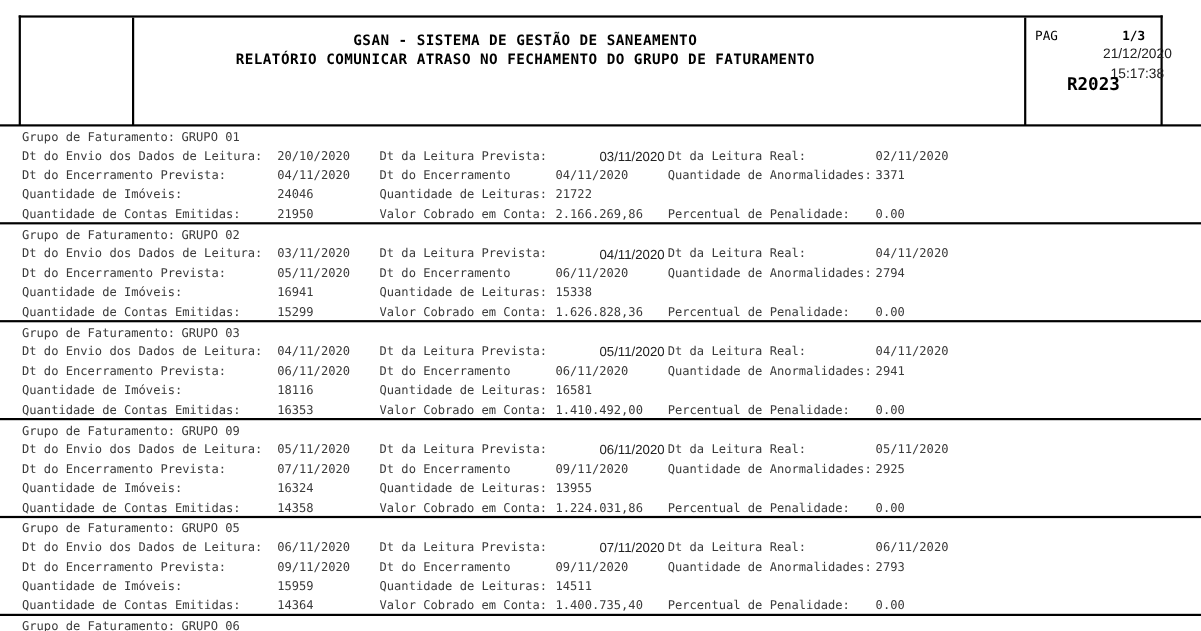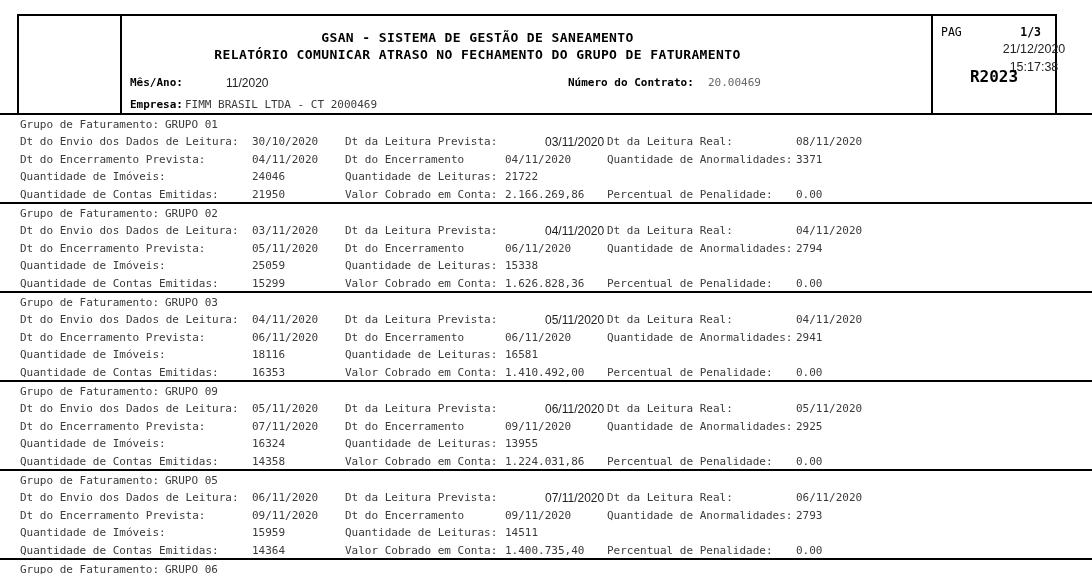--- a/index.html
+++ b/index.html
@@ -42,30 +42,20 @@
 <body>
 
 <div class="page">
 
   <div class="header-box">
     <div class="logo-cell"></div>
 
     <div class="title-cell">
       <div class="title-line t1">GSAN - SISTEMA DE GESTÃO DE SANEAMENTO</div>
       <div class="title-line t2">RELATÓRIO COMUNICAR ATRASO NO FECHAMENTO DO GRUPO DE FATURAMENTO</div>
-      <div class="meta-line m1">
-        <span class="bold" style="left:6px">Mês/Ano:</span>
-        <span class="sans raised" style="left:62px">11/2020</span>
-        <span class="bold" style="left:444px">Número do Contrato:</span>
-        <span class="gray" style="left:584px">20.00469</span>
-      </div>
-      <div class="meta-line m2">
-        <span class="bold" style="left:6px">Empresa:</span>
-        <span style="left:61px">FIMM BRASIL LTDA - CT 2000469</span>
-      </div>
     </div>
 
     <div class="page-cell">
       <span class="pag-label">PAG</span>
       <span class="pag-value">1/3</span>
       <div class="pc-line sans pc-date">21/12/2020</div>
       <div class="pc-line sans pc-time">15:17:38</div>
       <div class="pc-line pc-code">R2023</div>
     </div>
   </div>
@@ -73,25 +63,25 @@
   <div class="top-rule"></div>
 
   <div class="groups" id="groups">
   <div class="group">
     <div class="gline g-head">
       <span class="gl">Grupo de Faturamento:</span>
       <span class="gv">GRUPO 01</span>
     </div>
     <div class="gline g-r1 g-row">
       <span class="c1l">Dt do Envio dos Dados de Leitura:</span>
-      <span class="c1v">30/10/2020</span>
+      <span class="c1v">20/10/2020</span>
       <span class="c2l">Dt da Leitura Prevista:</span>
       <span class="c2v sans raised">03/11/2020</span>
       <span class="c3l">Dt da Leitura Real:</span>
-      <span class="c3v">08/11/2020</span>
+      <span class="c3v">02/11/2020</span>
     </div>
     <div class="gline g-r2 g-row">
       <span class="c1l">Dt do Encerramento Prevista:</span>
       <span class="c1v">04/11/2020</span>
       <span class="c2l">Dt do Encerramento</span>
       <span class="c2v">04/11/2020</span>
       <span class="c3l">Quantidade de Anormalidades:</span>
       <span class="c3v">3371</span>
     </div>
     <div class="gline g-r3 g-row">
@@ -126,21 +116,21 @@
     <div class="gline g-r2 g-row">
       <span class="c1l">Dt do Encerramento Prevista:</span>
       <span class="c1v">05/11/2020</span>
       <span class="c2l">Dt do Encerramento</span>
       <span class="c2v">06/11/2020</span>
       <span class="c3l">Quantidade de Anormalidades:</span>
       <span class="c3v">2794</span>
     </div>
     <div class="gline g-r3 g-row">
       <span class="c1l">Quantidade de Imóveis:</span>
-      <span class="c1v">25059</span>
+      <span class="c1v">16941</span>
       <span class="c2l">Quantidade de Leituras:</span>
       <span class="c2v">15338</span>
     </div>
     <div class="gline g-r4 g-row">
       <span class="c1l">Quantidade de Contas Emitidas:</span>
       <span class="c1v">15299</span>
       <span class="c2l">Valor Cobrado em Conta:</span>
       <span class="c2v">1.626.828,36</span>
       <span class="c3l">Percentual de Penalidade:</span>
       <span class="c3v">0.00</span>

